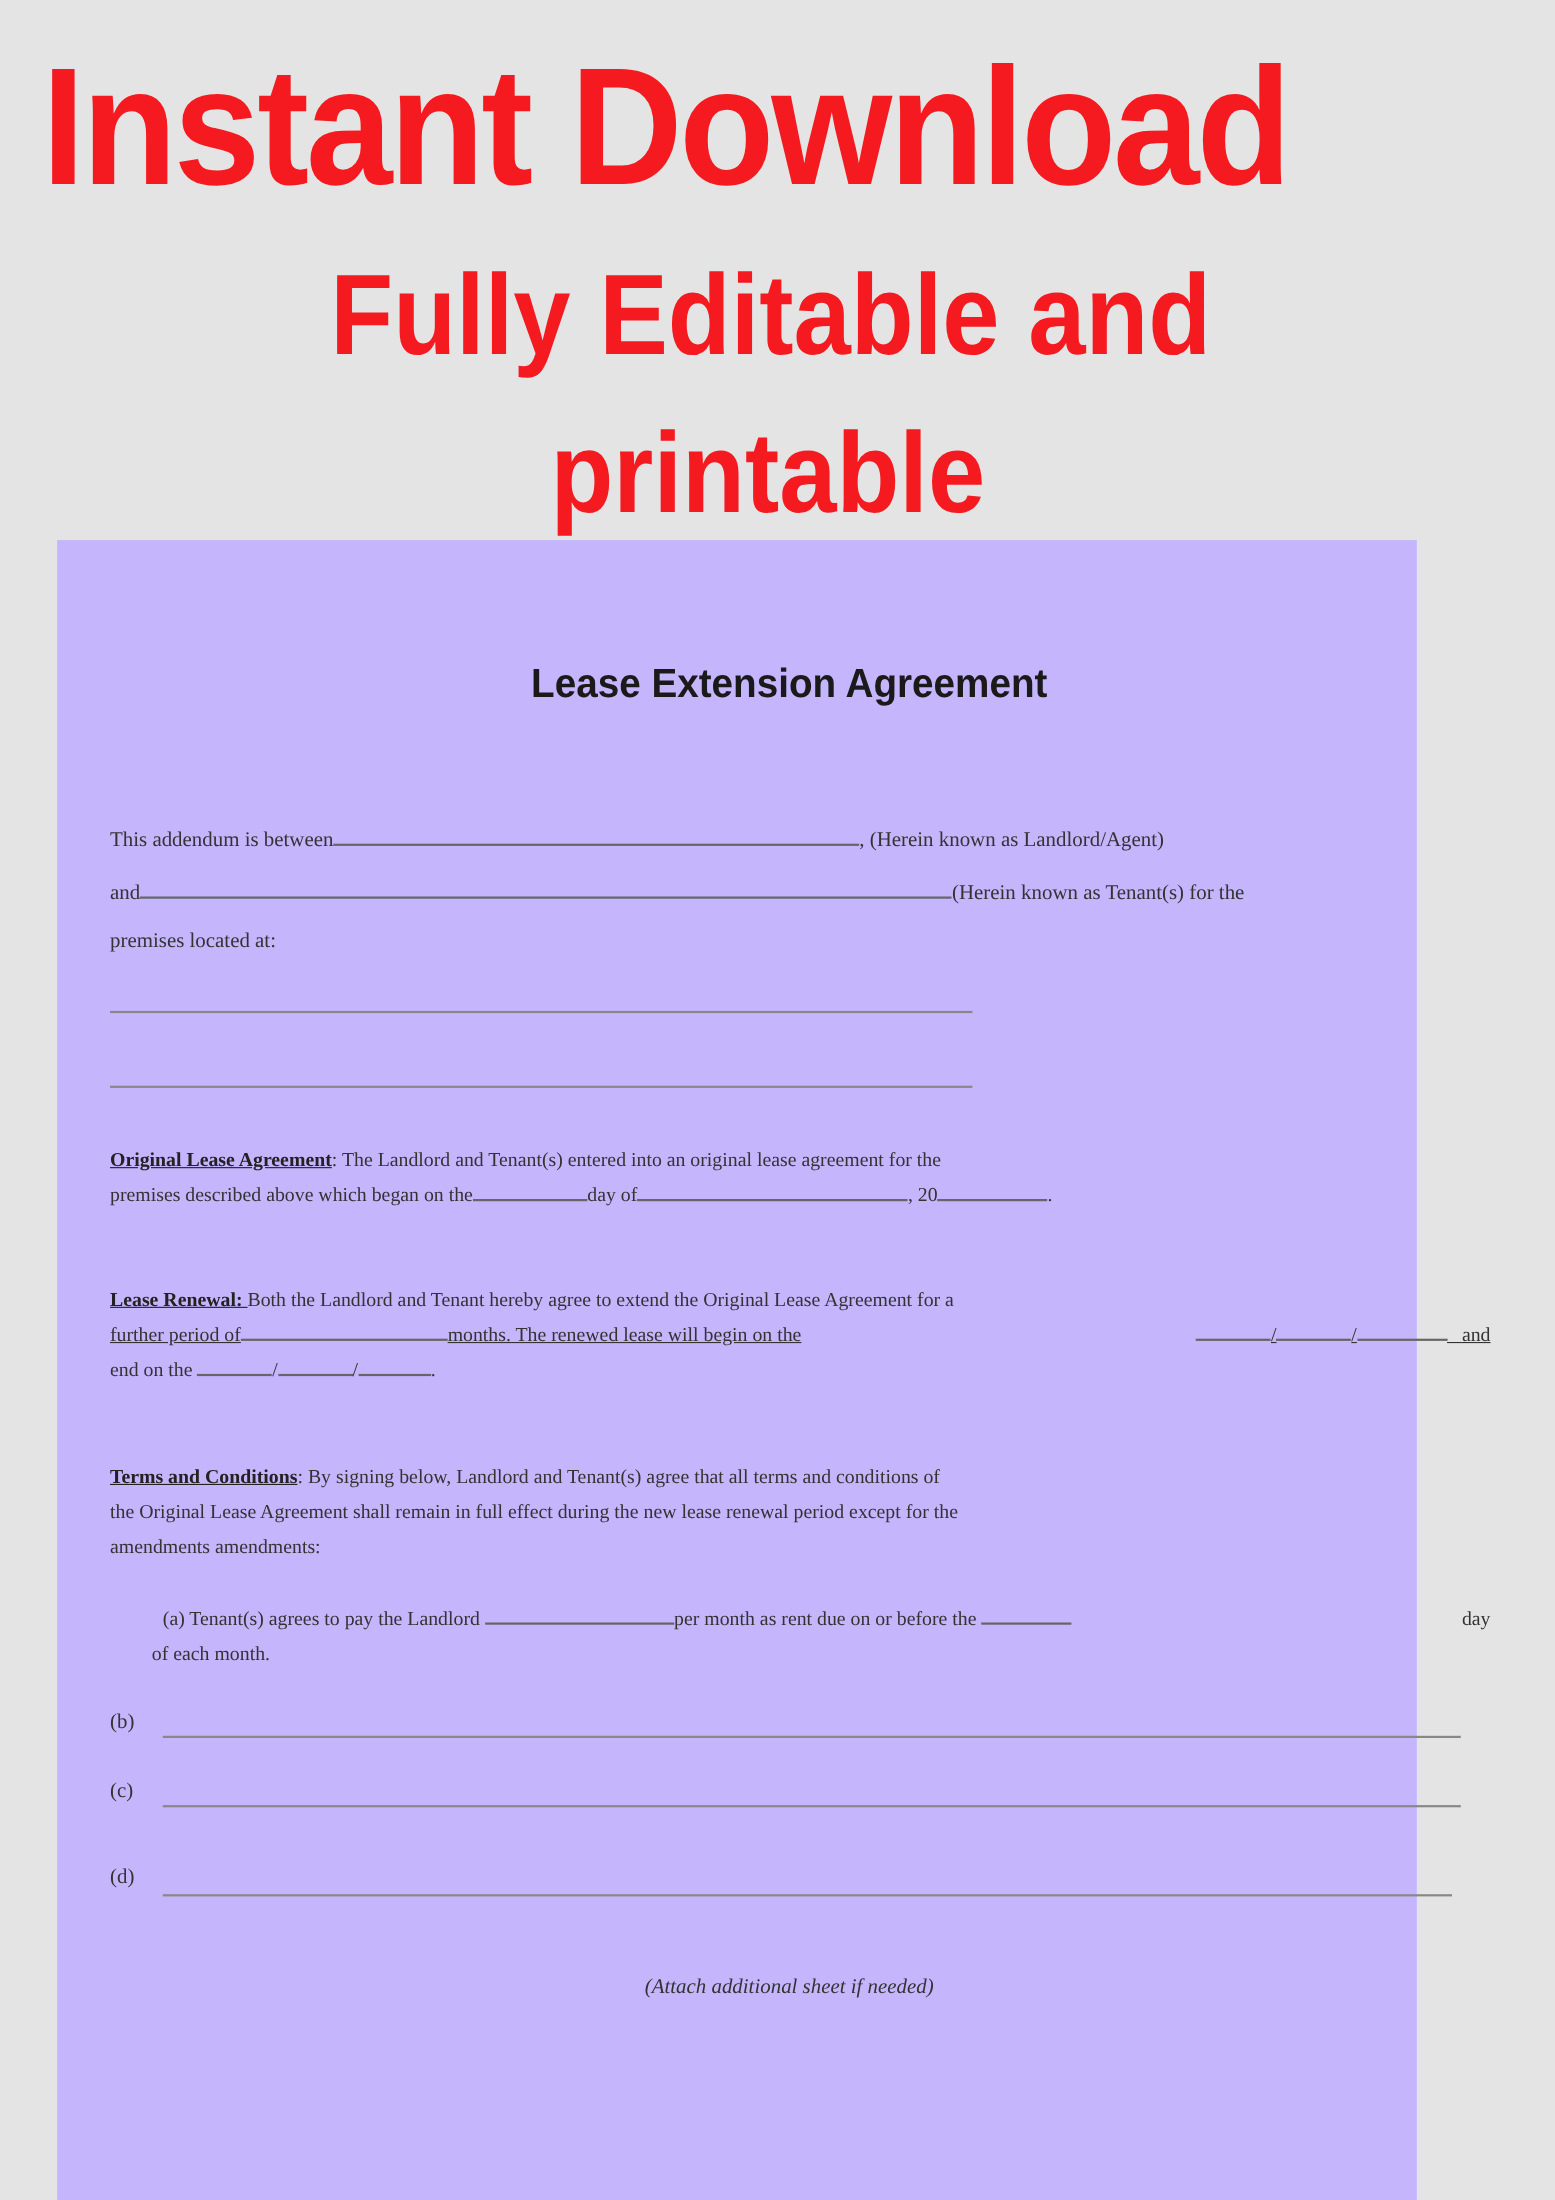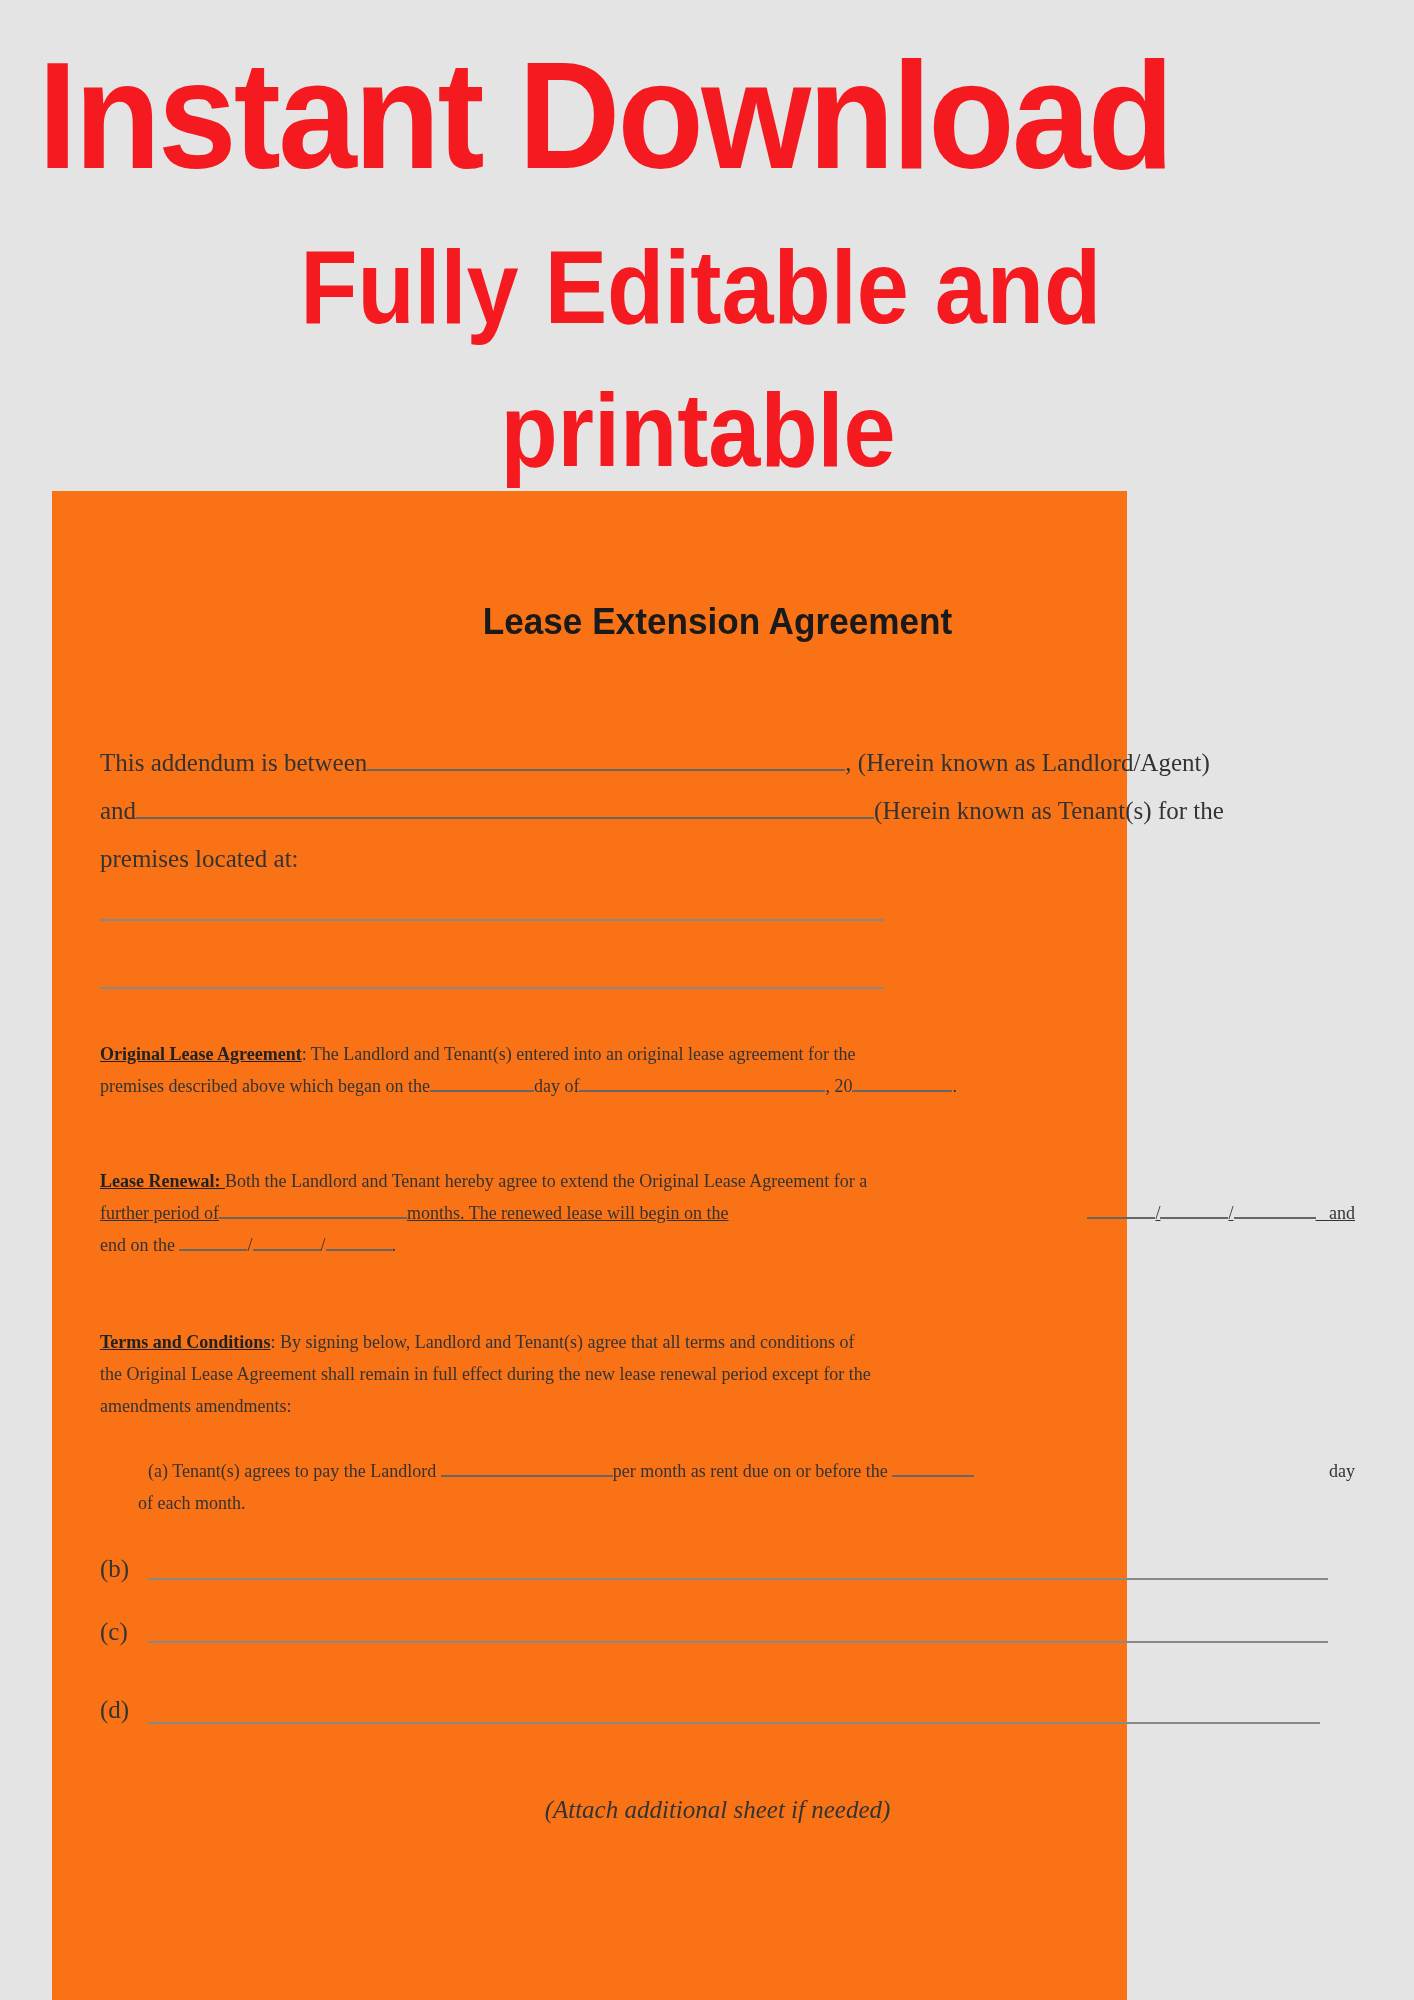--- a/index.html
+++ b/index.html
@@ -1,23 +1,23 @@
 <!DOCTYPE html>
 <html><head>
 <meta charset="utf-8">
 <style>
   html,body{margin:0;padding:0;}
   body{width:1414px;height:2000px;background:#e4e4e4;position:relative;overflow:hidden;font-family:"Liberation Serif",serif;}
   .banner{position:absolute;left:0;width:1414px;color:#f41a1f;font-family:"Liberation Sans",sans-serif;font-weight:bold;text-align:center;}
   .b1{top:40px;left:38px;width:1300px;text-align:left;font-size:152px;line-height:150px;letter-spacing:-3px;transform:scaleX(0.93);transform-origin:left top;}
   .b2{top:232px;font-size:104px;line-height:110px;left:0;width:1414px;transform:scaleX(0.9);padding-right:14px;box-sizing:border-box;}
   .b3{top:375px;font-size:104px;line-height:110px;left:0;width:1414px;transform:scaleX(0.9);padding-right:20px;box-sizing:border-box;}
-  .page{position:absolute;left:52px;top:491px;width:1075px;height:1509px;background:#f97316;}
+  .page{position:absolute;left:52px;top:491px;width:1236px;height:1509px;background:#c4b5fd;}
   .doc-title{position:absolute;top:110px;left:0;width:1331px;text-align:center;font-family:"Liberation Sans",sans-serif;font-weight:bold;font-size:37px;color:#1a1a1a;transform:scaleX(0.95);}
-  .line{position:absolute;font-size:25px;color:#333;white-space:nowrap;}
+  .line{position:absolute;font-size:19px;color:#333;white-space:nowrap;}
   .blank{display:inline-block;border-bottom:2px solid #666;height:18px;vertical-align:baseline;}
   .hr{position:absolute;height:0;border-bottom:2px solid #888;}
   .lbl{text-decoration:underline;font-weight:bold;color:#222;}
   .para{position:absolute;left:48px;width:1255px;font-size:18px;line-height:32px;color:#333;text-align:justify;}
   .italic{font-style:italic;}
 </style>
 </head>
 <body>
 
 <div class="banner b1">Instant Download</div>

